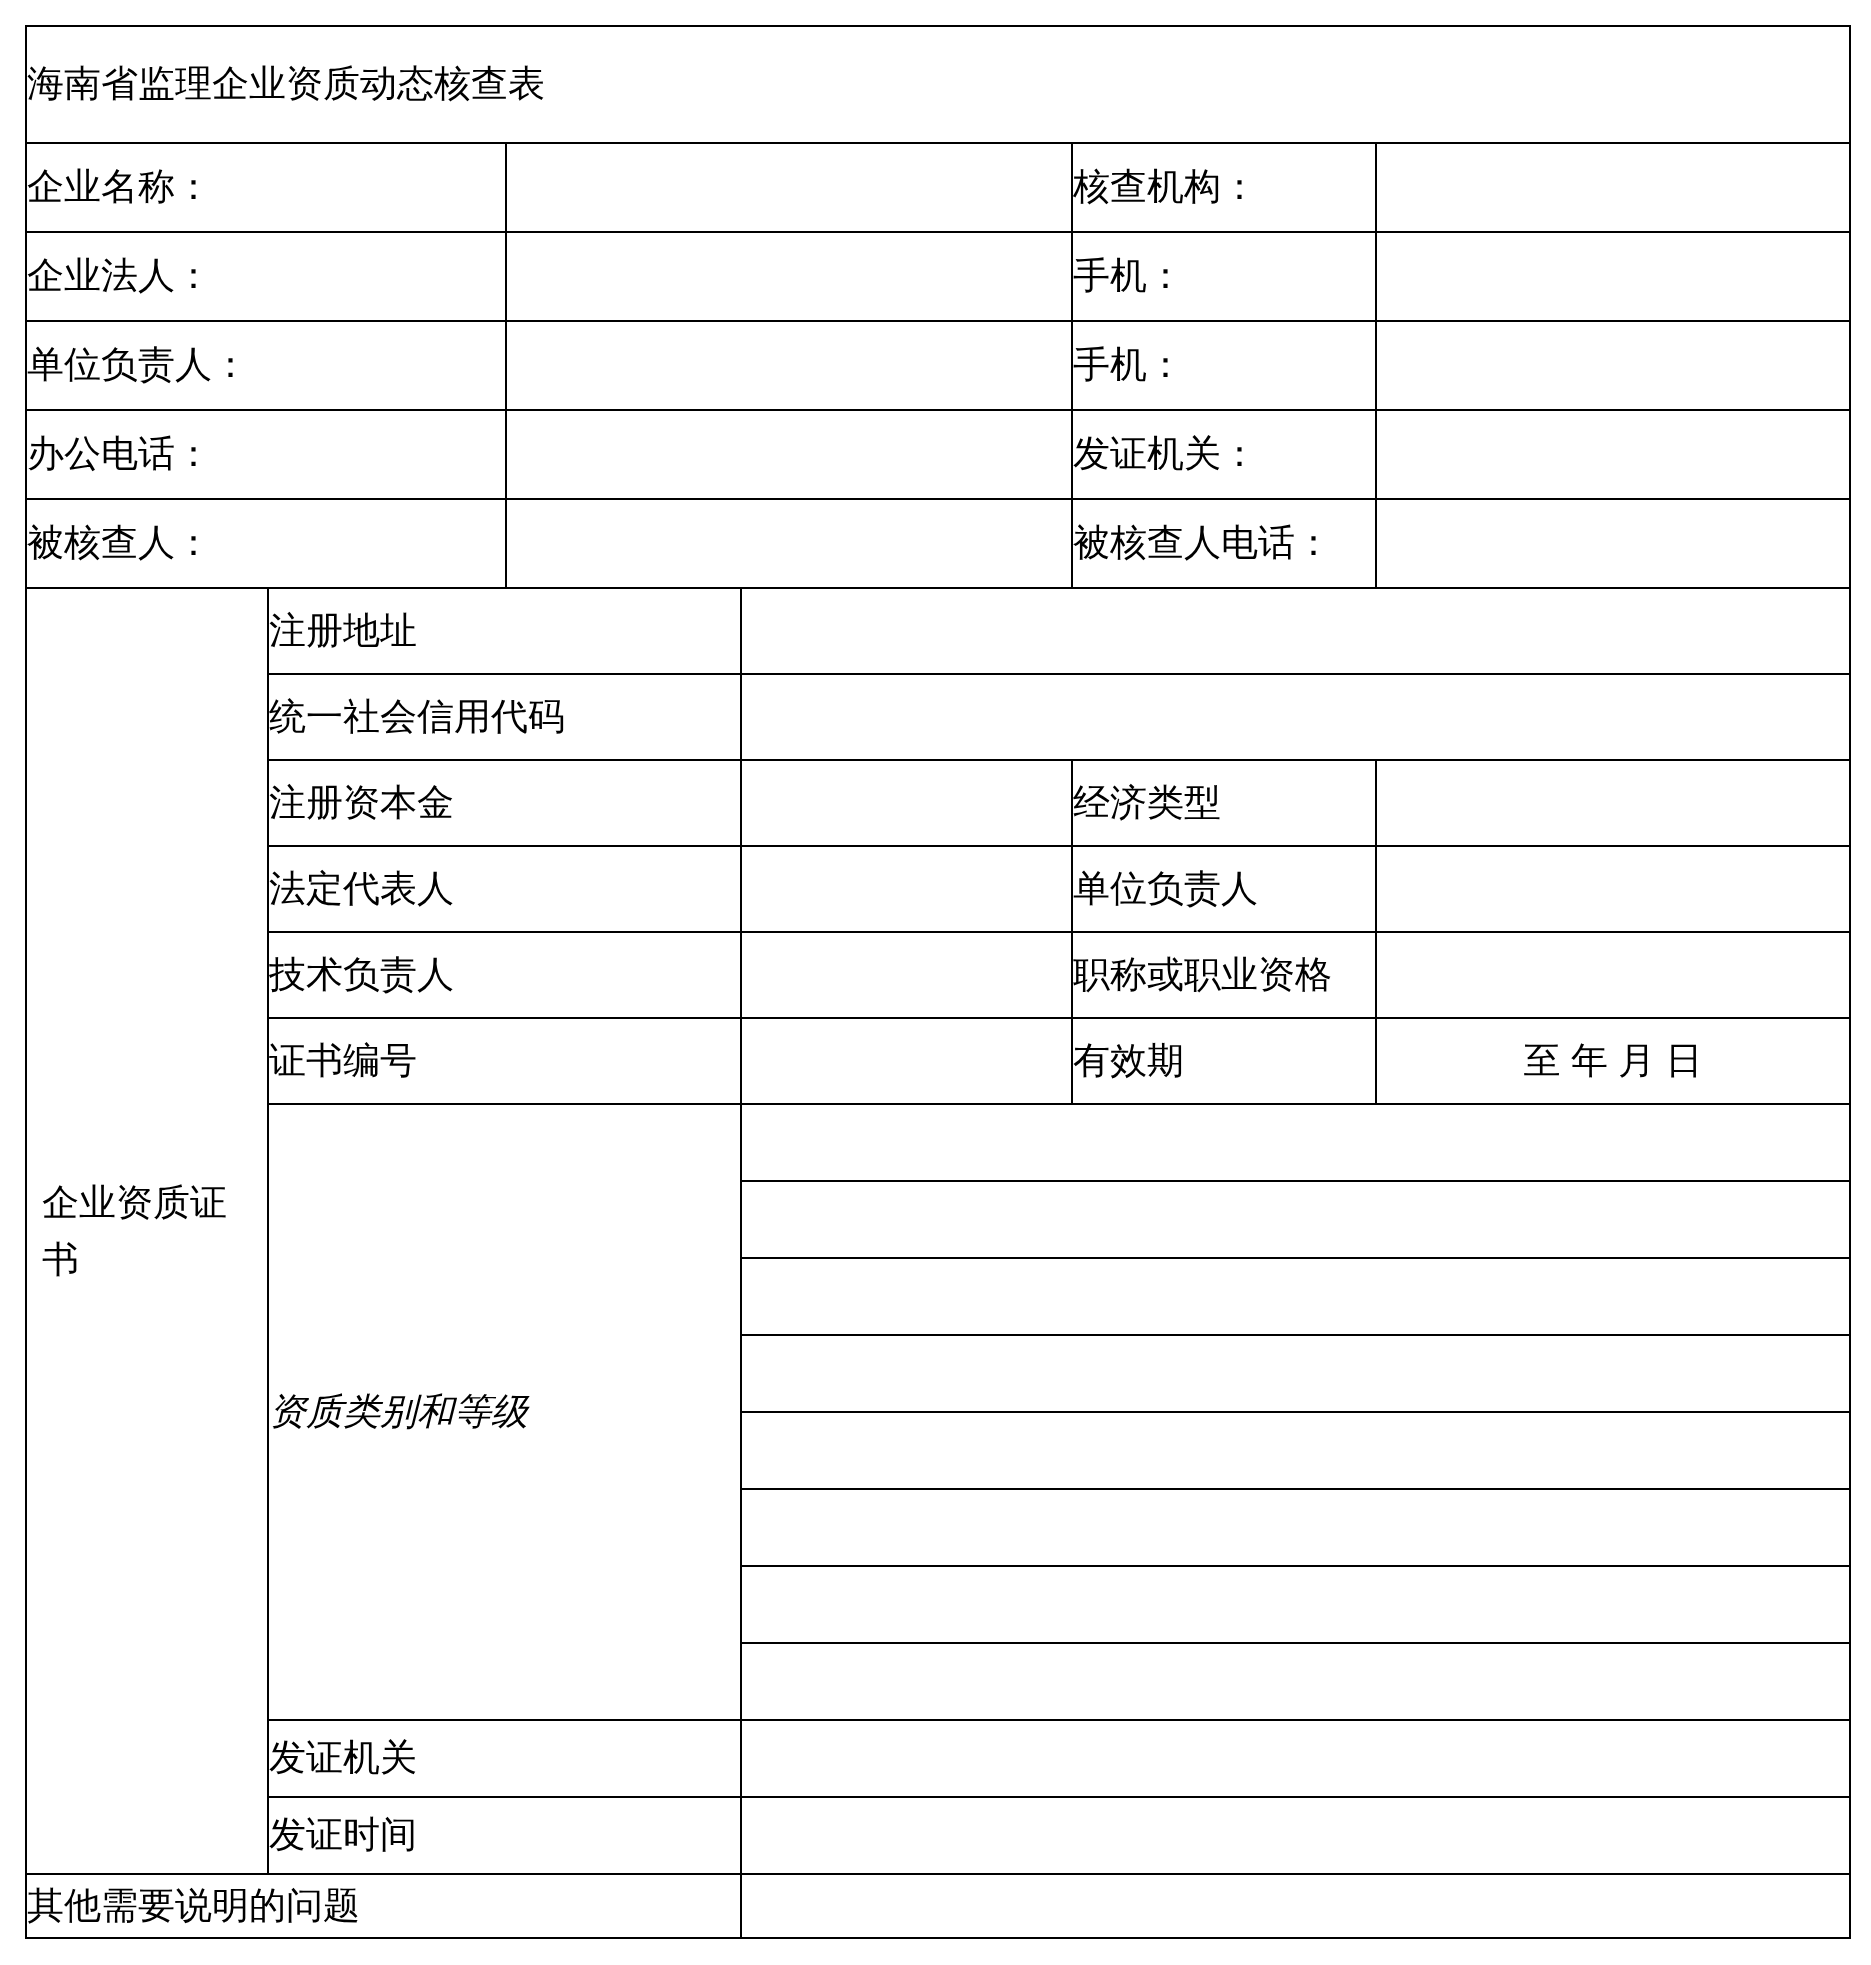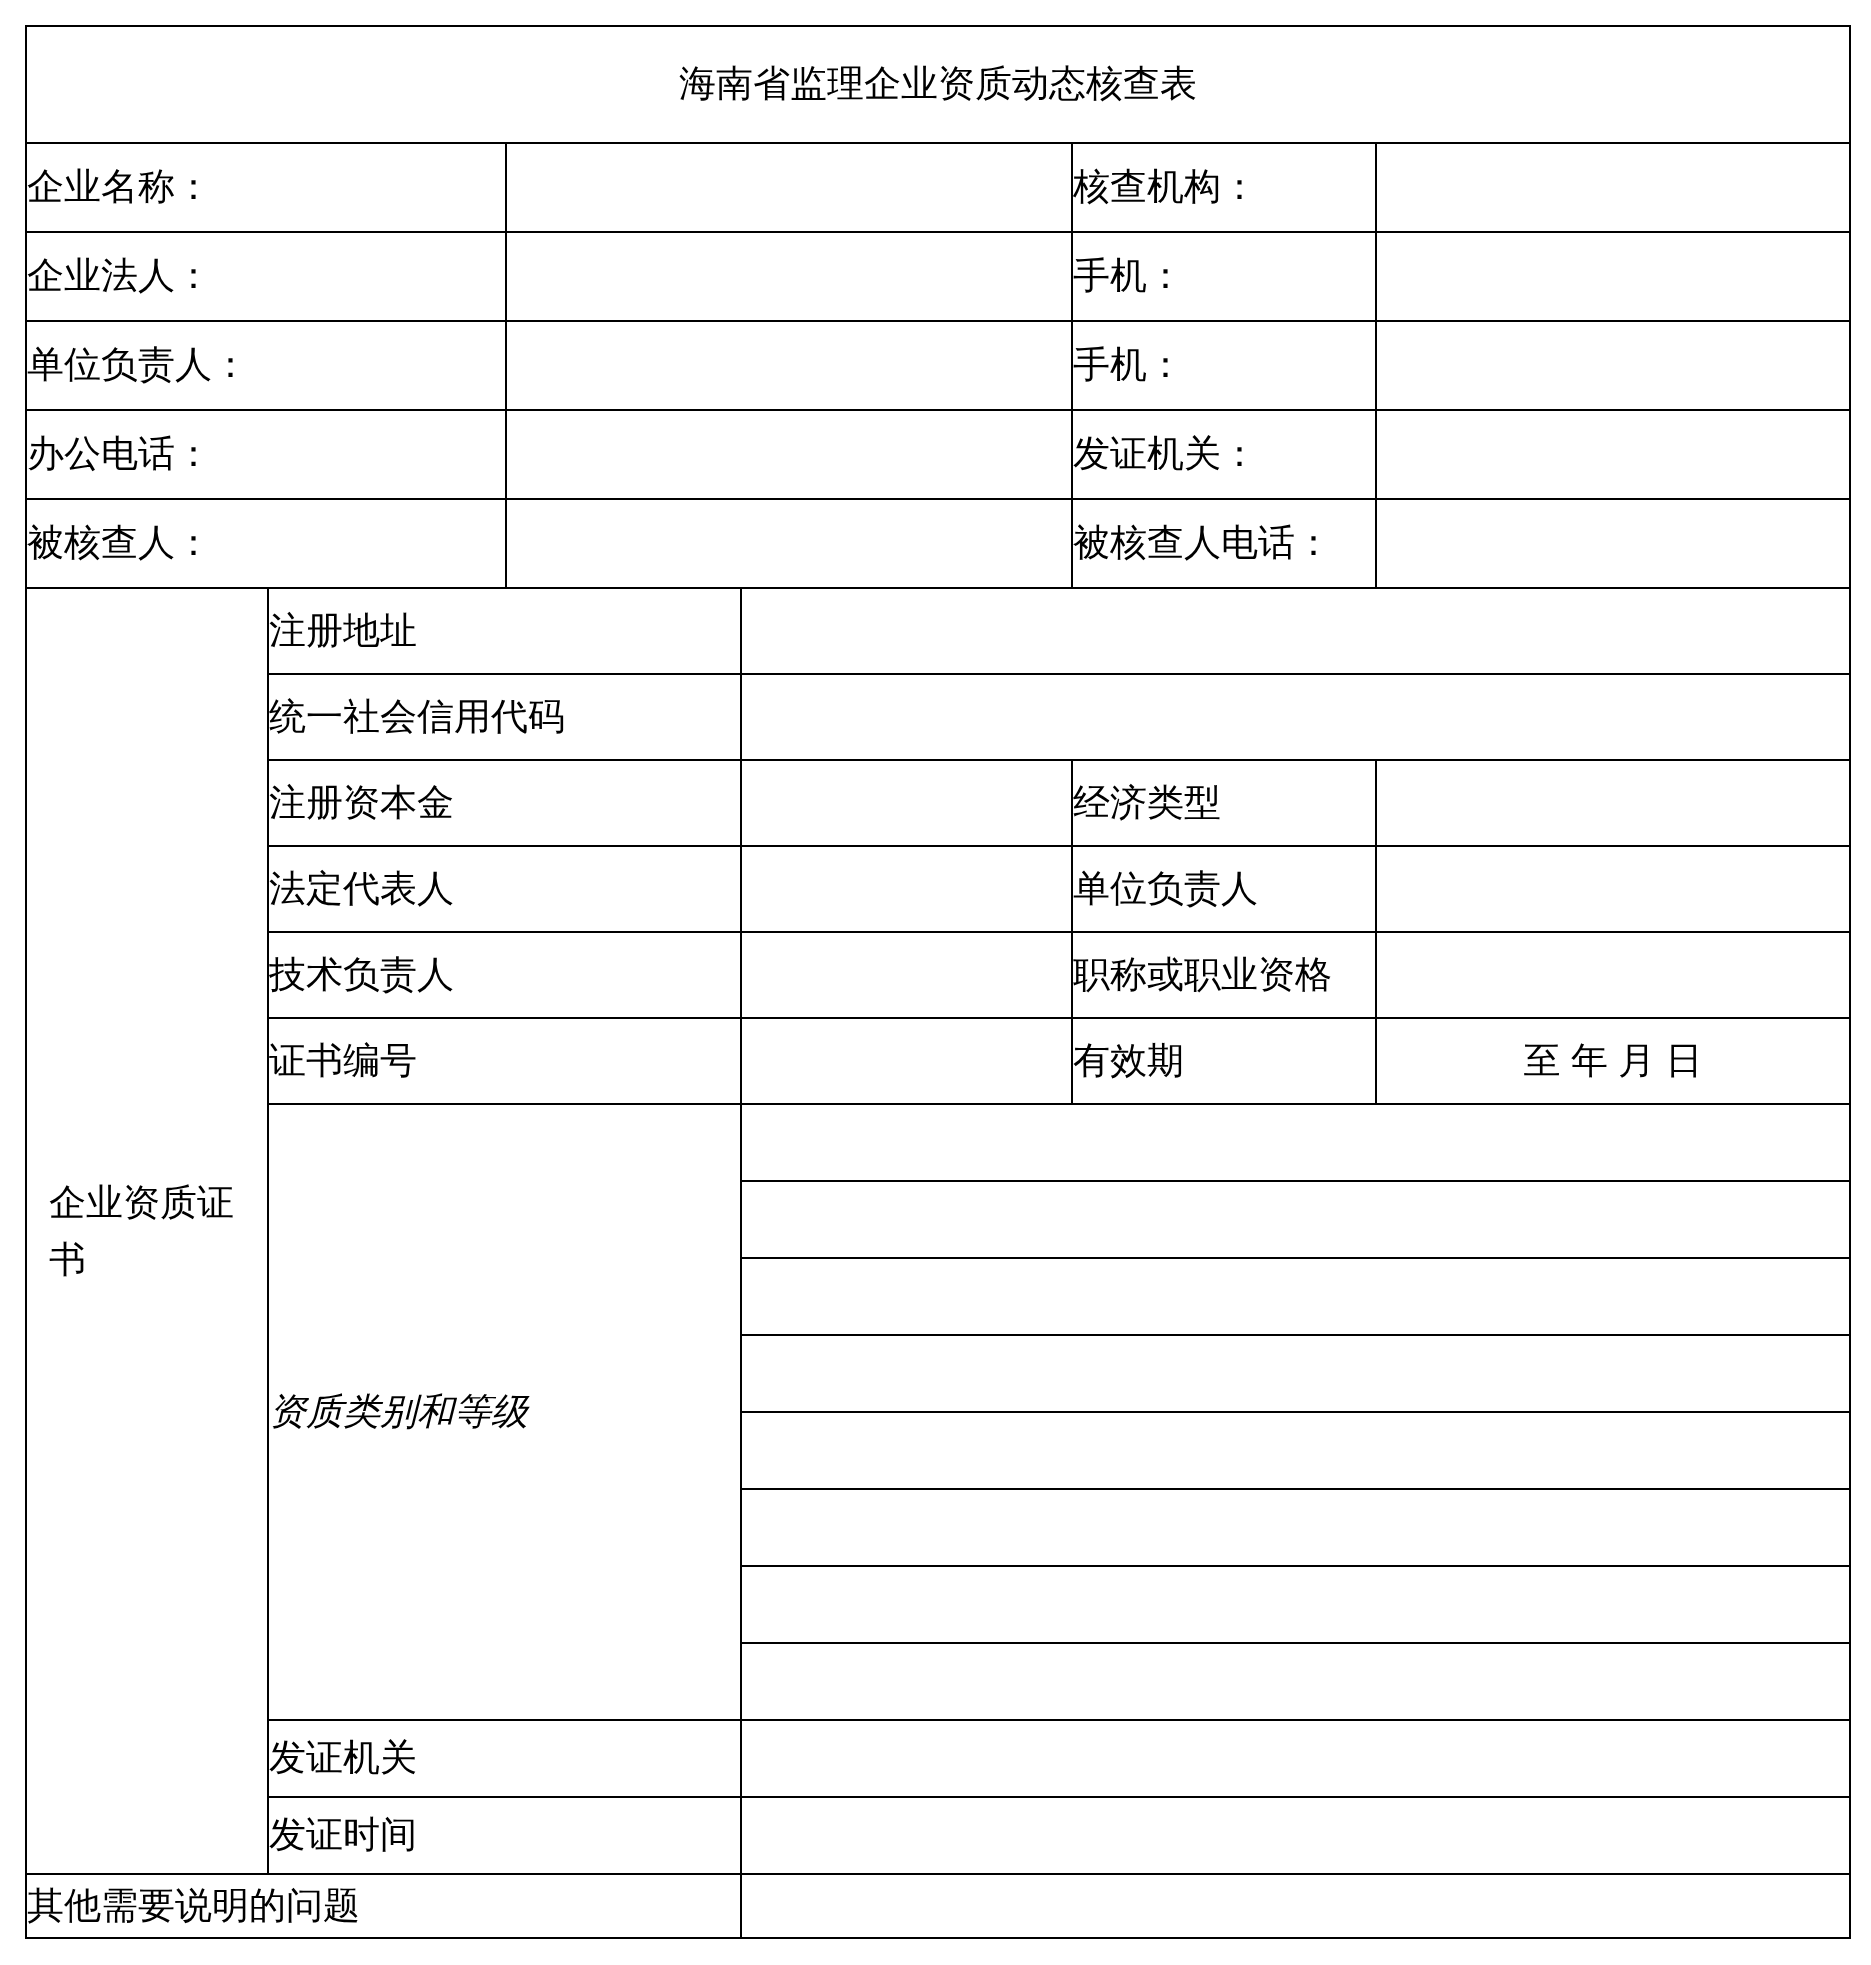--- a/index.html
+++ b/index.html
@@ -30,30 +30,29 @@
     border-bottom-width: 2.9px;
     vertical-align: middle;
     font-size: 37px;
     line-height: 1.25;
     padding: 0;
     overflow: hidden;
     background: #ffffff;
   }
   td.title-cell {
     font-size: 42px;
-    text-align: center;
     font-weight: 400;
   }
   td.lab { text-align: left; }
   td.val {}
   td.val-left { text-align: center; padding-left: 10.3px; }
   td.vlabel { vertical-align: middle; }
   td.vlabel .vlabel-inner {
     width: 198px;
-    padding-left: 22px;
+    padding-left: 15px;
     line-height: 1.55;
     text-align: left;
     word-break: break-all;
   }
   tr.rh-title { height: 117px; }
   tr.rh-info  { height: 89px; }
   tr.rh-sec   { height: 86px; }
   tr.rh-sub   { height: 77px; font-style: italic; }
   tr.rh-foot  { height: 77px; }
   tr.rh-last  { height: 64px; }

